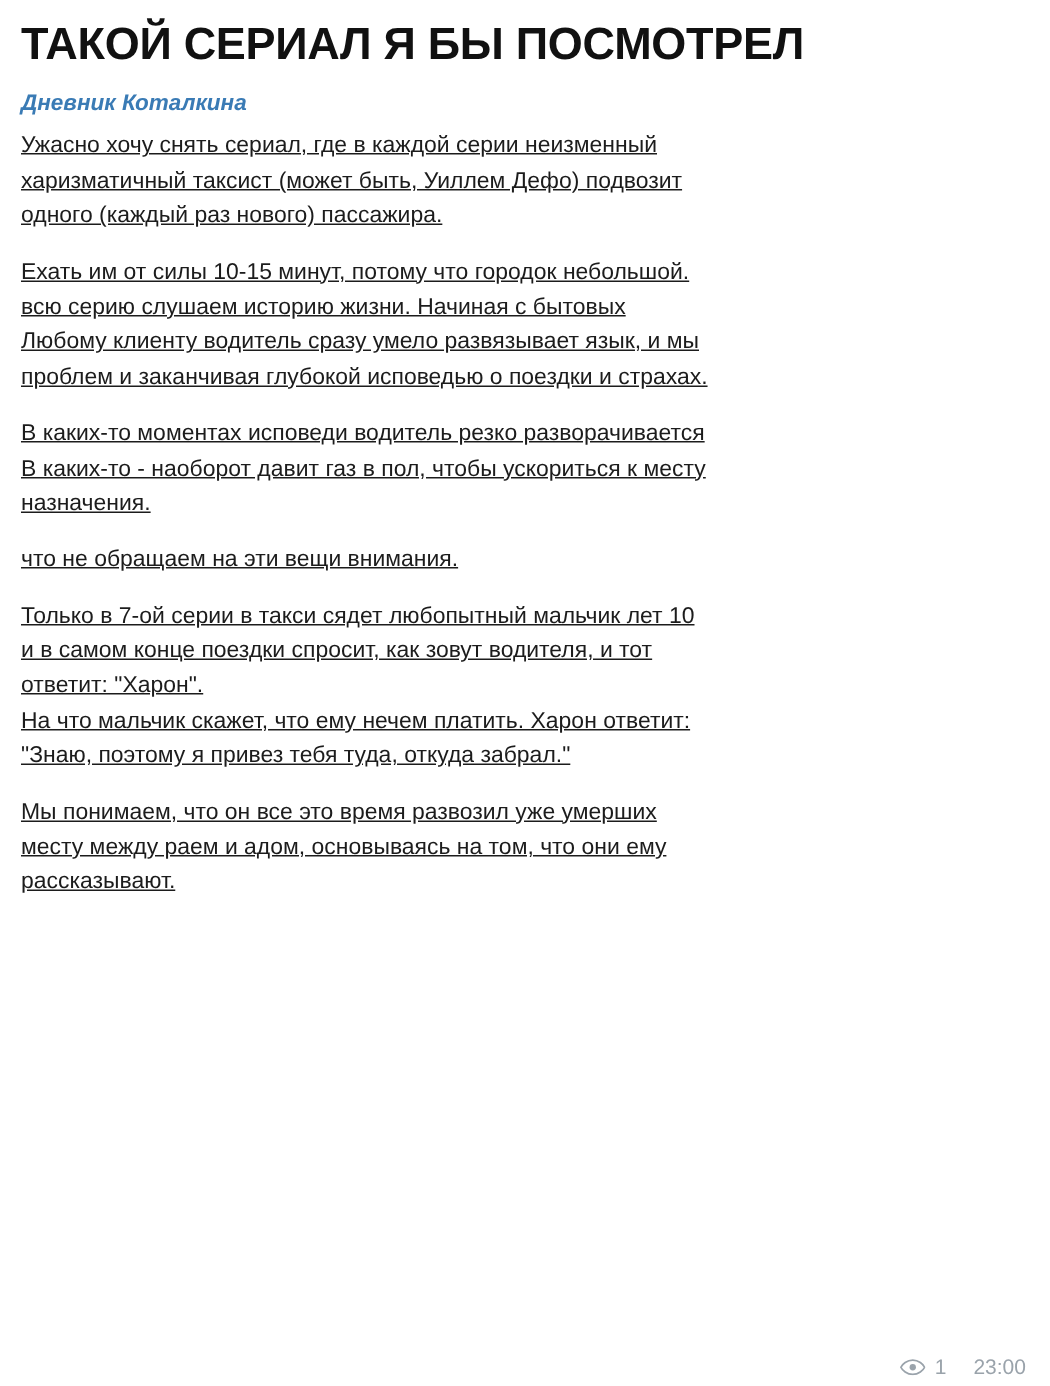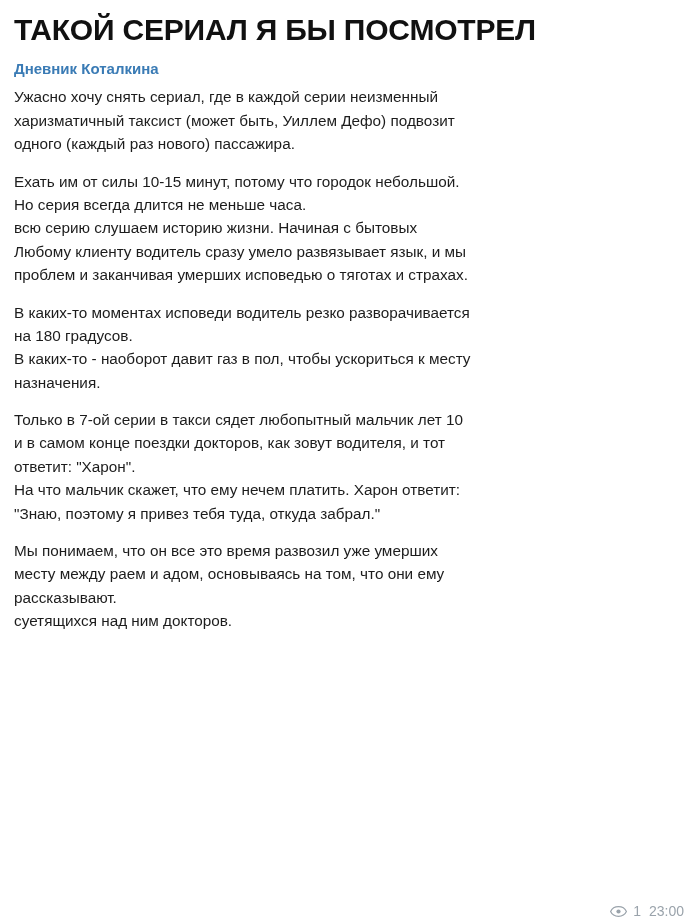--- a/index.html
+++ b/index.html
@@ -28,28 +28,30 @@
     color: #111111;
     margin: 4px 0 14px 0;
     white-space: nowrap;
   }
   .channel-name {
     color: #3a7bb5;
     font-size: 15px;
     font-weight: bold;
     margin-bottom: 7px;
     line-height: 1.2;
+    font-style: italic;
   }
   .body-text {
     font-size: 15.3px;
     line-height: 1.53;
     color: #1c1c1c;
   }
   .para {
     margin: 0 0 14px 0;
+    text-decoration: underline;
   }
   .para:last-child {
     margin-bottom: 16px;
   }
   .para .line {
     display: block;
   }
   .footer-meta {
     position: absolute;
     right: 16px;
@@ -67,21 +69,21 @@
     position: relative;
   }
   .eye-icon svg { display: block; }
   .views-count {
     font-size: 14px;
     color: #9aa3ab;
   }
   .time-stamp {
     font-size: 14px;
     color: #9aa3ab;
-    margin-left: 2px;
+    margin-left: 12px;
   }
 </style>
 </head>
 <body>
 
 <div class="post">
 
   <div class="post-title">ТАКОЙ СЕРИАЛ Я БЫ ПОСМОТРЕЛ</div>
 
   <div class="channel-name">Дневник Коталкина</div>
@@ -89,49 +91,47 @@
   <div class="body-text">
 
     <div class="para">
       <span class="line">Ужасно хочу снять сериал, где в каждой серии неизменный</span>
       <span class="line">харизматичный таксист (может быть, Уиллем Дефо) подвозит</span>
       <span class="line">одного (каждый раз нового) пассажира.</span>
     </div>
 
     <div class="para">
       <span class="line">Ехать им от силы 10-15 минут, потому что городок небольшой.</span>
-      <span class="line">Но серия всегда длится не меньше часа.</span>
       <span class="line">всю серию слушаем историю жизни. Начиная с бытовых</span>
       <span class="line">Любому клиенту водитель сразу умело развязывает язык, и мы</span>
-      <span class="line">проблем и заканчивая умерших исповедью о тяготах и страхах.</span>
+      <span class="line">проблем и заканчивая глубокой исповедью о поездки и страхах.</span>
     </div>
 
     <div class="para">
       <span class="line">В каких-то моментах исповеди водитель резко разворачивается</span>
-      <span class="line">на 180 градусов.</span>
       <span class="line">В каких-то - наоборот давит газ в пол, чтобы ускориться к месту</span>
       <span class="line">назначения.</span>
     </div>
 
     <div class="para">
+      <span class="line">что не обращаем на эти вещи внимания.</span>
     </div>
 
     <div class="para">
       <span class="line">Только в 7-ой серии в такси сядет любопытный мальчик лет 10</span>
-      <span class="line">и в самом конце поездки докторов, как зовут водителя, и тот</span>
+      <span class="line">и в самом конце поездки спросит, как зовут водителя, и тот</span>
       <span class="line">ответит: "Харон".</span>
       <span class="line">На что мальчик скажет, что ему нечем платить. Харон ответит:</span>
       <span class="line">"Знаю, поэтому я привез тебя туда, откуда забрал."</span>
     </div>
 
     <div class="para">
       <span class="line">Мы понимаем, что он все это время развозил уже умерших</span>
       <span class="line">месту между раем и адом, основываясь на том, что они ему</span>
       <span class="line">рассказывают.</span>
-      <span class="line">суетящихся над ним докторов.</span>
     </div>
 
   </div>
 </div>
 
 <div class="footer-meta">
   <span class="eye-icon">
     <svg width="17" height="11" viewBox="0 0 17 11" aria-hidden="true">
       <path d="M8.5 0.7C4.6 0.7 1.6 3.3 0.6 5.5c1 2.2 4 4.8 7.9 4.8s6.9-2.6 7.9-4.8C15.4 3.3 12.4 0.7 8.5 0.7z" fill="none" stroke="#9aa3ab" stroke-width="1.2"></path>
       <circle cx="8.5" cy="5.5" r="2.1" fill="#9aa3ab"></circle>

